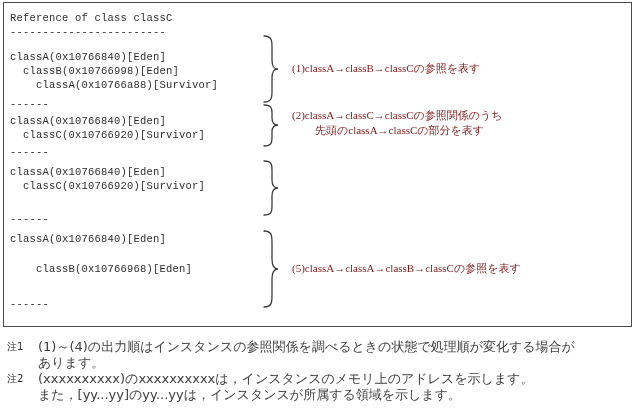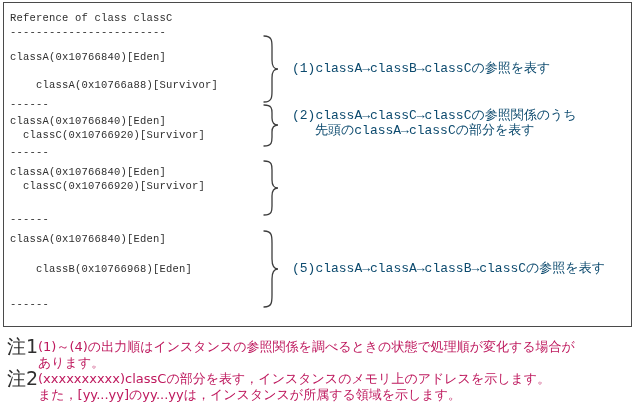--- a/index.html
+++ b/index.html
@@ -24,57 +24,58 @@
     font-family:"Liberation Mono","DejaVu Sans Mono",monospace;
     font-size:10.5px;
     line-height:12px;
     white-space:pre;
     color:#2e2e2e;
     letter-spacing:0.2px;
   }
   .ann{
     position:absolute;
     left:292px;
-    font-family:Liberation Mono, monospace;
-    font-size:13px;
+    font-family:Liberation Serif, serif;
+    font-size:11px;
     line-height:15px;
     white-space:nowrap;
-    color:#0c4a6e;
+    color:#7f1d1d;
   }
   .ann.indent{left:315px;}
   .brace{position:absolute;left:263px;width:18px;}
   .brace svg{display:block;}
   .note-label{
     position:absolute;
     left:7px;
-    font-size:19px;
+    font-size:10px;
     line-height:15px;
     white-space:nowrap;
     color:#2f2f2f;
   }
   .note-line{
     position:absolute;
     left:38px;
     font-size:13px;
     line-height:15px;
     white-space:nowrap;
-    color:#be185d;
+    color:#404040;
   }
 </style>
 </head>
 <body>
 
 <div class="screen">
 
   <div class="code-box"></div>
 
   <div class="code-line" style="top:12px">Reference of class classC</div>
   <div class="code-line" style="top:26px">------------------------</div>
 
   <div class="code-line" style="top:51px">classA(0x10766840)[Eden]</div>
+  <div class="code-line" style="top:65px">  classB(0x10766998)[Eden]</div>
   <div class="code-line" style="top:79px">    classA(0x10766a88)[Survivor]</div>
   <div class="code-line" style="top:98px">------</div>
 
   <div class="code-line" style="top:115px">classA(0x10766840)[Eden]</div>
   <div class="code-line" style="top:129px">  classC(0x10766920)[Survivor]</div>
   <div class="code-line" style="top:146px">------</div>
 
   <div class="code-line" style="top:166px">classA(0x10766840)[Eden]</div>
   <div class="code-line" style="top:180px">  classC(0x10766920)[Survivor]</div>
   <div class="code-line" style="top:213px">------</div>
@@ -106,16 +107,16 @@
 
   <div class="ann" style="top:61px">(1)classA→classB→classCの参照を表す</div>
   <div class="ann" style="top:108px">(2)classA→classC→classCの参照関係のうち</div>
   <div class="ann indent" style="top:123px">先頭のclassA→classCの部分を表す</div>
   <div class="ann" style="top:261px">(5)classA→classA→classB→classCの参照を表す</div>
 
   <div class="note-label" style="top:339px">注1</div>
   <div class="note-line" style="top:339px">(1)～(4)の出力順はインスタンスの参照関係を調べるときの状態で処理順が変化する場合が</div>
   <div class="note-line" style="top:355px">あります。</div>
   <div class="note-label" style="top:371px">注2</div>
-  <div class="note-line" style="top:371px">(xxxxxxxxxx)classCの部分を表す，インスタンスのメモリ上のアドレスを示します。</div>
+  <div class="note-line" style="top:371px">(xxxxxxxxxx)のxxxxxxxxxxは，インスタンスのメモリ上のアドレスを示します。</div>
   <div class="note-line" style="top:387px">また，[yy...yy]のyy...yyは，インスタンスが所属する領域を示します。</div>
 
 </div>
 
 </body></html>

